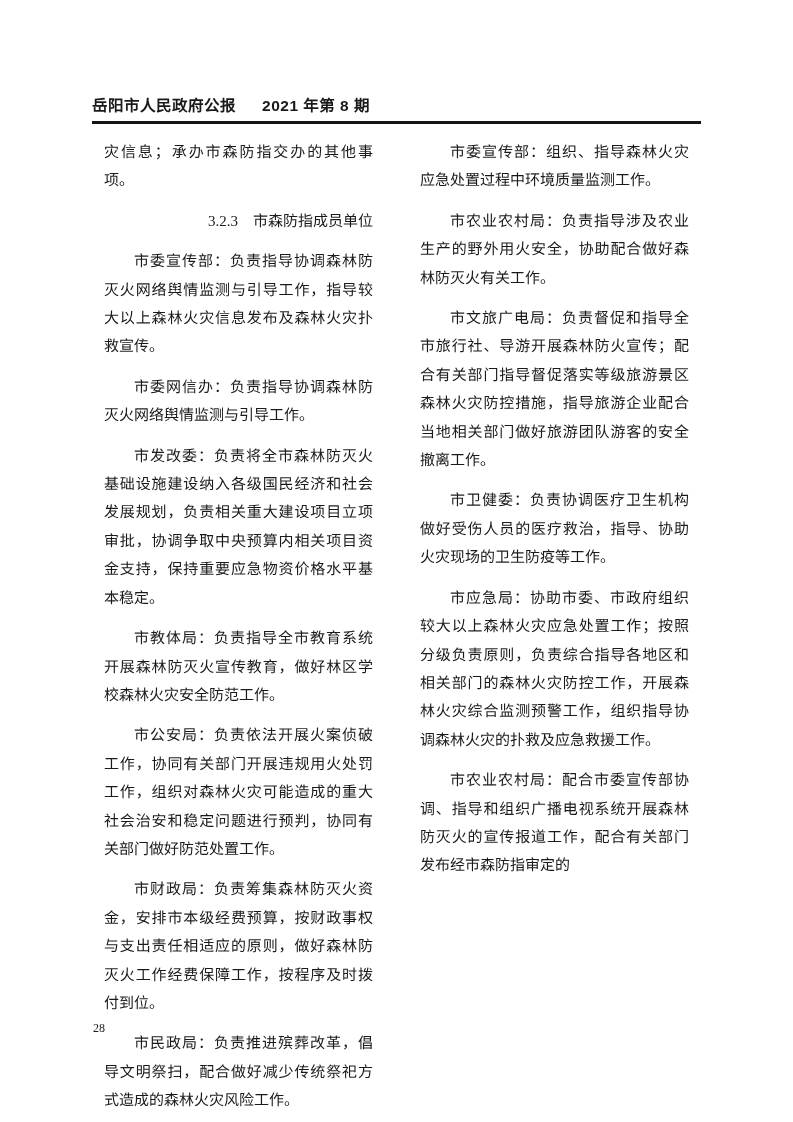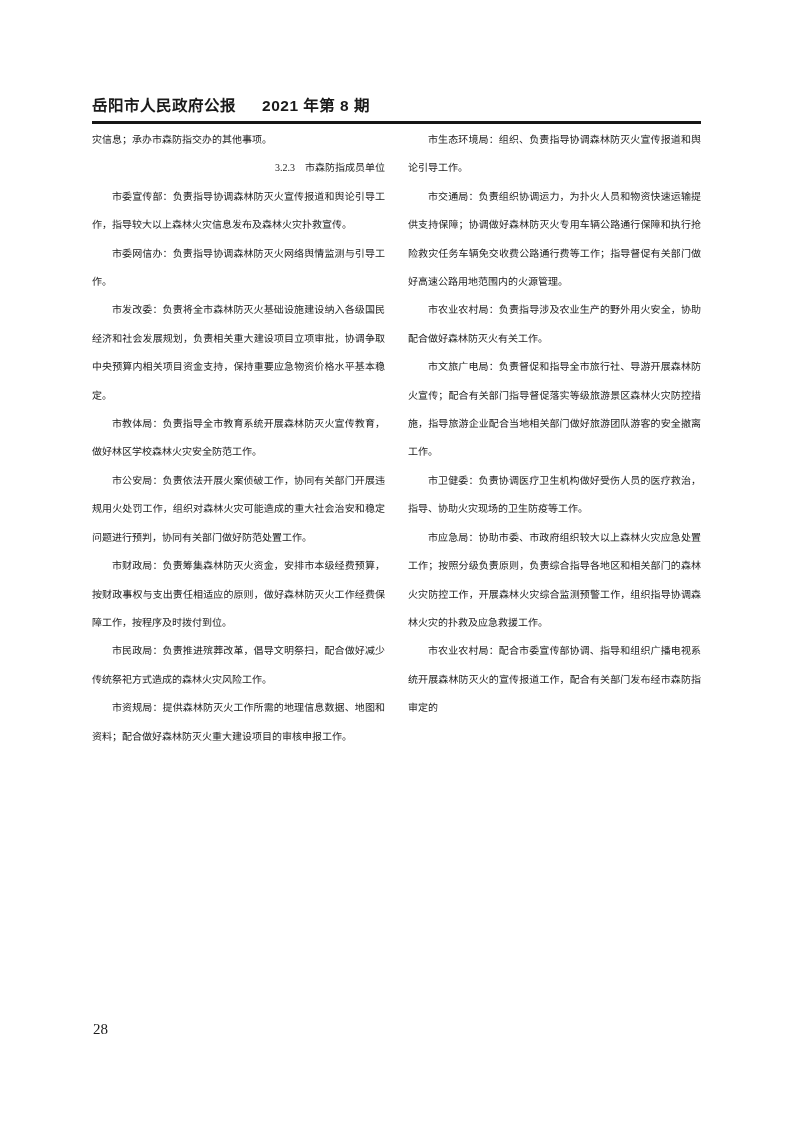--- a/index.html
+++ b/index.html
@@ -42,71 +42,70 @@
     left: 92px;
     top: 126px;
     width: 609px;
     display: flex;
     gap: 23px;
   }
   .col {
     width: 293px;
   }
   .para {
-    margin: 0;
+    margin: 12px;
     font-family: "Liberation Serif", "DejaVu Serif", serif;
-    font-size: 10px;
+    font-size: 15px;
     line-height: 28.4px;
     text-align: justify;
     text-indent: 2em;
     color: #1a1a1a;
   }
   .para.no-indent {
     text-indent: 0;
   }
   .para.sub-heading {
     text-align: right;
   }
   .page-number {
     position: absolute;
     left: 93px;
     top: 1021px;
     font-family: "Liberation Serif", "DejaVu Serif", serif;
-    font-size: 15px;
+    font-size: 12px;
     color: #1a1a1a;
   }
 </style>
 </head>
 <body>
 
 <div class="page">
 
   <header class="page-header">
     <div class="header-line">
       <span class="pub-title">岳阳市人民政府公报</span><span class="issue">2021 年第 8 期</span>
     </div>
     <div class="header-rule"></div>
   </header>
 
   <main class="columns">
     <section class="col col-left">
         <p class="para no-indent">灾信息；承办市森防指交办的其他事项。</p>
         <p class="para sub-heading">3.2.3　市森防指成员单位</p>
-        <p class="para">市委宣传部：负责指导协调森林防灭火宣传报道和舆论引导工作，指导较大以上森林火灾信息发布及森林火灾扑救宣传。</p>
+        <p class="para">市委宣传部：负责指导协调森林防灭火网络舆情监测与引导工作，指导较大以上森林火灾信息发布及森林火灾扑救宣传。</p>
         <p class="para">市委网信办：负责指导协调森林防灭火网络舆情监测与引导工作。</p>
         <p class="para">市发改委：负责将全市森林防灭火基础设施建设纳入各级国民经济和社会发展规划，负责相关重大建设项目立项审批，协调争取中央预算内相关项目资金支持，保持重要应急物资价格水平基本稳定。</p>
         <p class="para">市教体局：负责指导全市教育系统开展森林防灭火宣传教育，做好林区学校森林火灾安全防范工作。</p>
         <p class="para">市公安局：负责依法开展火案侦破工作，协同有关部门开展违规用火处罚工作，组织对森林火灾可能造成的重大社会治安和稳定问题进行预判，协同有关部门做好防范处置工作。</p>
         <p class="para">市财政局：负责筹集森林防灭火资金，安排市本级经费预算，按财政事权与支出责任相适应的原则，做好森林防灭火工作经费保障工作，按程序及时拨付到位。</p>
         <p class="para">市民政局：负责推进殡葬改革，倡导文明祭扫，配合做好减少传统祭祀方式造成的森林火灾风险工作。</p>
         <p class="para">市资规局：提供森林防灭火工作所需的地理信息数据、地图和资料；配合做好森林防灭火重大建设项目的审核申报工作。</p>
       </section>
     <section class="col col-right">
-        <p class="para">市生态环境局：组织、负责指导协调森林防灭火宣传报道和舆论引导工作。</p>
-        <p class="para">市交通局：负责组织协调运力，为扑火人员和物资快速运输提供支持保障；协调做好森林防灭火专用车辆公路通行保障和执行抢险救灾任务车辆免交收费公路通行费等工作；指导督促有关部门做好高速公路用地范围内的火源管理。</p>
+        <p class="para">市委宣传部：组织、指导森林火灾应急处置过程中环境质量监测工作。</p>
         <p class="para">市农业农村局：负责指导涉及农业生产的野外用火安全，协助配合做好森林防灭火有关工作。</p>
         <p class="para">市文旅广电局：负责督促和指导全市旅行社、导游开展森林防火宣传；配合有关部门指导督促落实等级旅游景区森林火灾防控措施，指导旅游企业配合当地相关部门做好旅游团队游客的安全撤离工作。</p>
         <p class="para">市卫健委：负责协调医疗卫生机构做好受伤人员的医疗救治，指导、协助火灾现场的卫生防疫等工作。</p>
         <p class="para">市应急局：协助市委、市政府组织较大以上森林火灾应急处置工作；按照分级负责原则，负责综合指导各地区和相关部门的森林火灾防控工作，开展森林火灾综合监测预警工作，组织指导协调森林火灾的扑救及应急救援工作。</p>
         <p class="para">市农业农村局：配合市委宣传部协调、指导和组织广播电视系统开展森林防灭火的宣传报道工作，配合有关部门发布经市森防指审定的</p>
       </section>
   </main>
 
   <span class="page-number">28</span>
 

